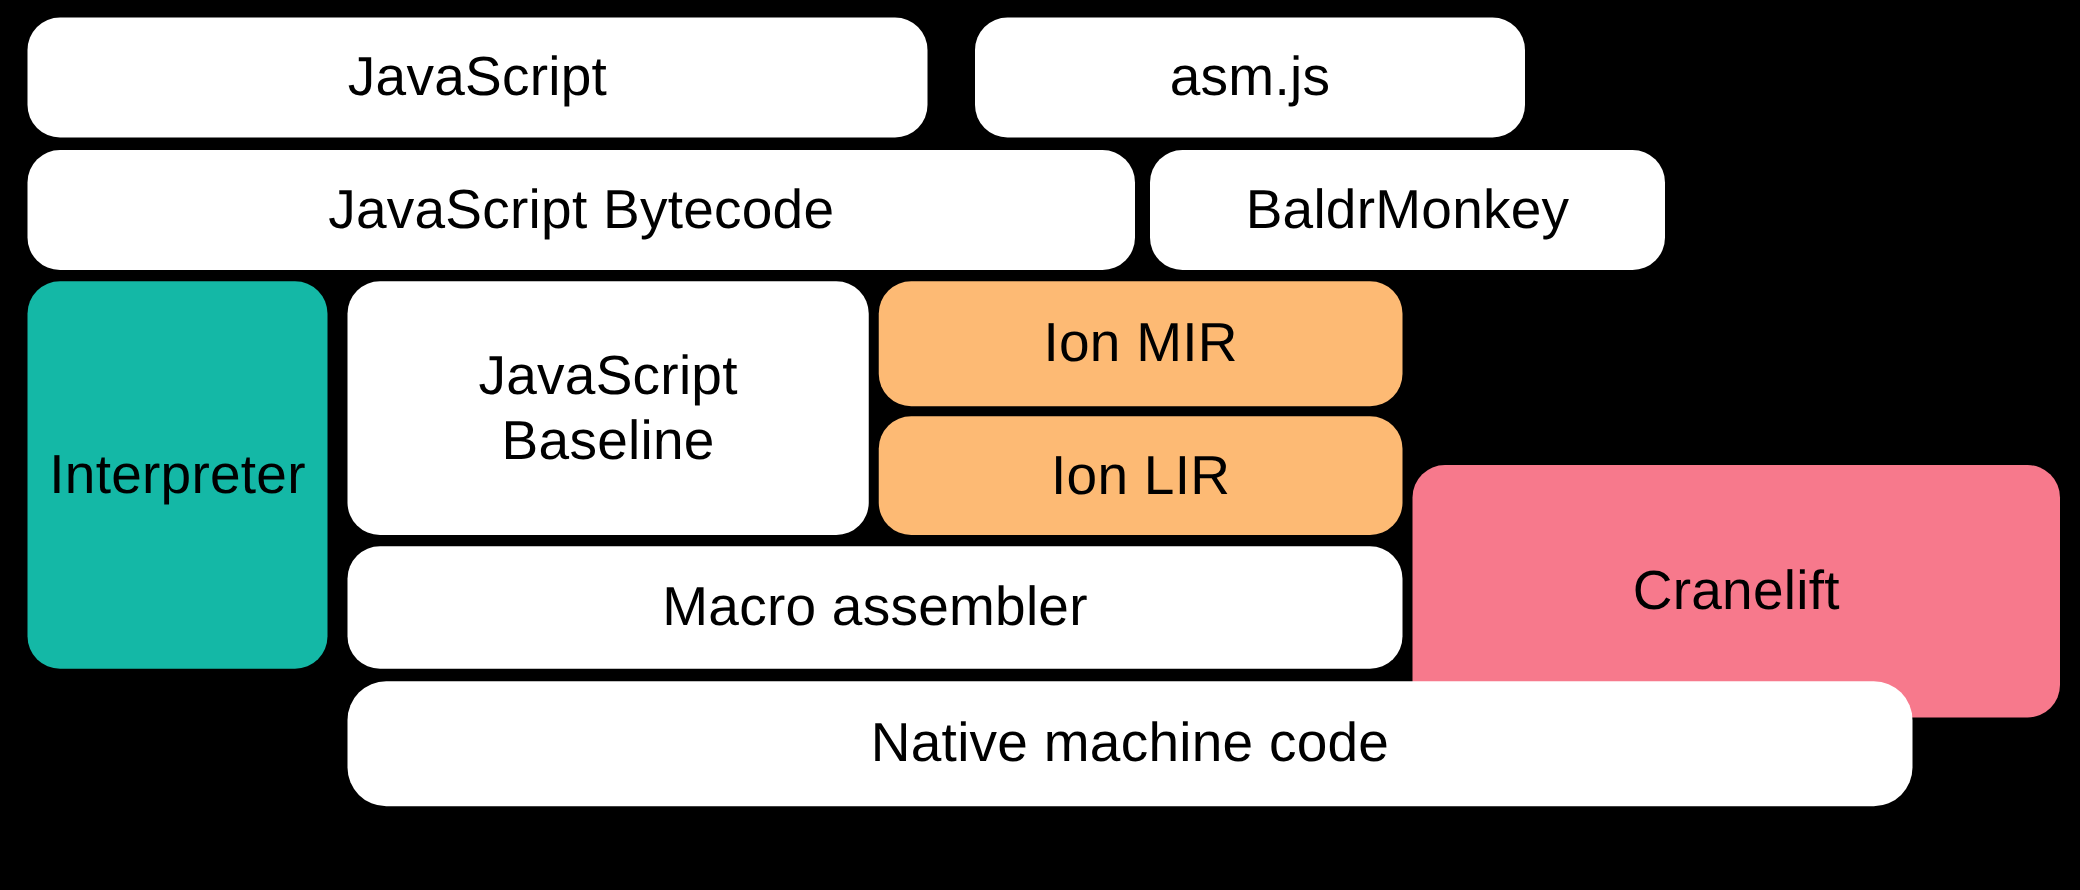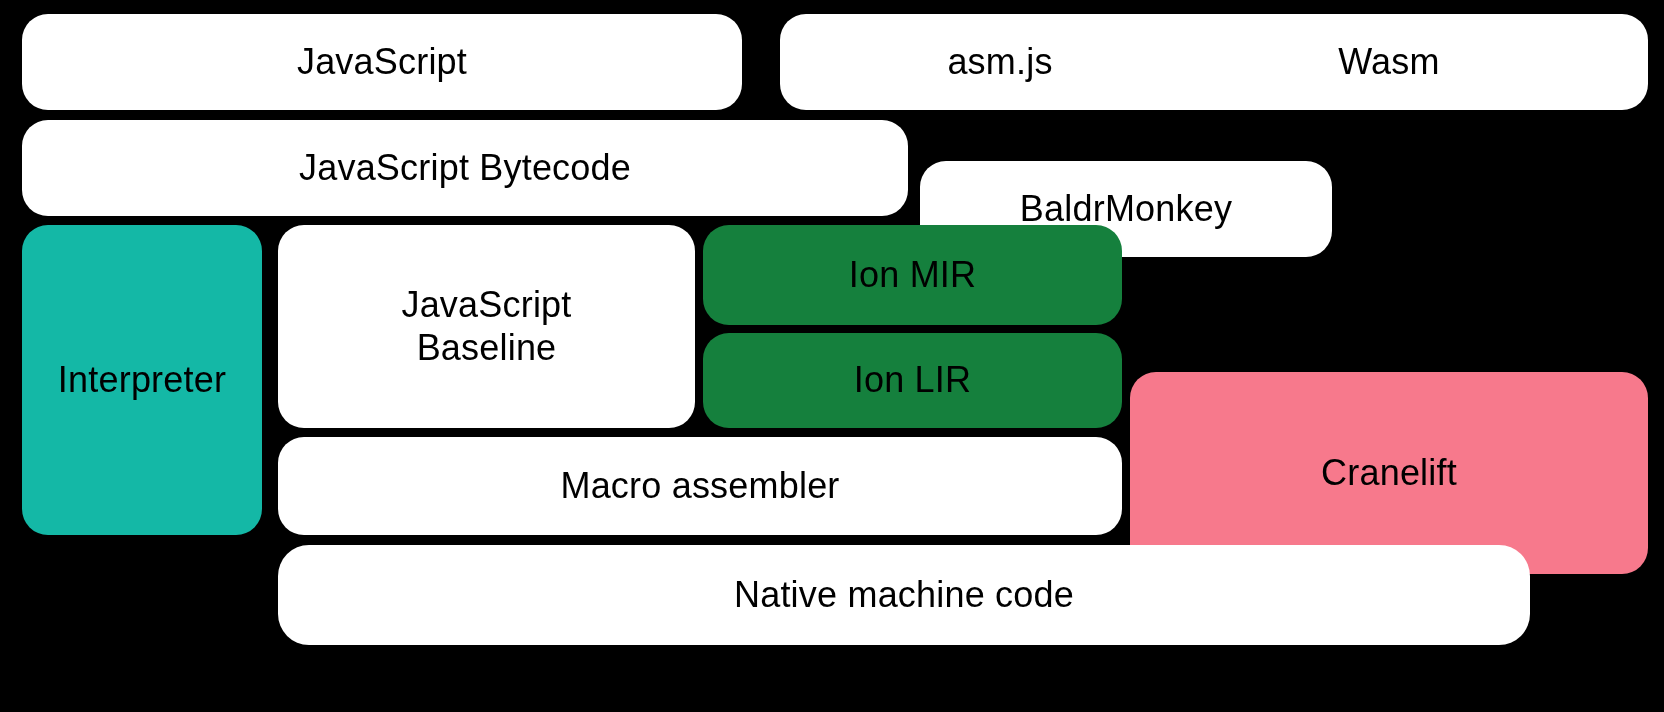--- a/index.html
+++ b/index.html
@@ -21,39 +21,39 @@
   .box {
     position: absolute;
     box-sizing: border-box;
     display: flex;
     align-items: center;
     justify-content: center;
     text-align: center;
     border-radius: 26px;
     background: #ffffff;
     color: #000000;
-    font-size: 36px;
+    font-size: 44px;
     line-height: 1.18;
     font-weight: 400;
     letter-spacing: 0.2px;
     white-space: pre-line;
     padding: 0 10px;
   }
   .box.grey  { background: #14b8a6; }
-  .box.green { background: #15803d; }
+  .box.green { background: #fdba74; }
   .box.pink  { background: #f7798c; }
 
   
   #b-javascript        { left: 22px;   top: 14px;  width: 720px; height: 96px; }
   #b-asmjs             { left: 780px;  top: 14px;  width: 440px; height: 96px; }
   #b-wasm              { left: 1130px; top: 14px;  width: 518px; height: 96px; }
 
   
   #b-js-bytecode       { left: 22px;   top: 120px; width: 886px; height: 96px; }
-  #b-baldrmonkey       { left: 920px;  top: 120px; width: 412px; height: 96px; margin-top: 41px; }
+  #b-baldrmonkey       { left: 920px;  top: 120px; width: 412px; height: 96px; }
 
   
   #b-interpreter       { left: 22px;   top: 225px; width: 240px; height: 310px; }
   #b-js-baseline       { left: 278px;  top: 225px; width: 417px; height: 203px; }
   #b-ion-mir           { left: 703px;  top: 225px; width: 419px; height: 100px; }
   #b-ion-lir           { left: 703px;  top: 333px; width: 419px; height: 95px;  }
   #b-macro-assembler   { left: 278px;  top: 437px; width: 844px; height: 98px;  }
   #b-cranelift         { left: 1130px; top: 333px; width: 518px; height: 202px; margin-top: 39px; }
 
   
@@ -61,21 +61,20 @@
 </style>
 </head>
 <body>
 
 <div id="canvas">
 
   <div class="box" id="b-javascript">JavaScript</div>
 
   <div class="box" id="b-asmjs">asm.js</div>
 
-  <div class="box" id="b-wasm">Wasm</div>
 
   <div class="box" id="b-js-bytecode">JavaScript Bytecode</div>
 
   <div class="box" id="b-baldrmonkey">BaldrMonkey</div>
 
   <div class="box grey" id="b-interpreter">Interpreter</div>
 
   <div class="box" id="b-js-baseline">JavaScript
 Baseline</div>
 

